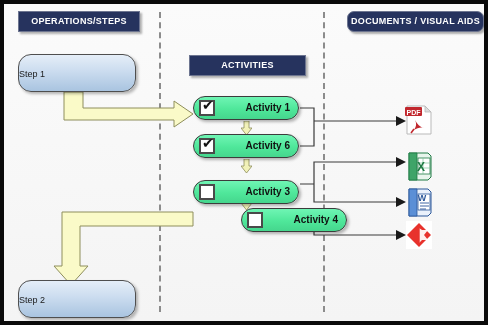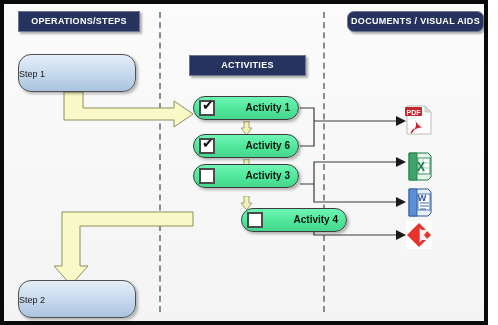--- a/index.html
+++ b/index.html
@@ -107,21 +107,21 @@
     position: absolute;
     left: 1px;
     top: -5px;
     font-size: 14px;
     line-height: 16px;
     color: #111111;
     font-family: "DejaVu Sans", sans-serif;
   }
   #activity-1 { left: 189px; top: 92px; }
   #activity-2 { left: 189px; top: 130px; }
-  #activity-3 { left: 189px; top: 160px; }
+  #activity-3 { left: 189px; top: 176px; }
   #activity-4 { left: 189px; top: 204px; margin-left: 48px; }
 
   
   .vert-arrow {
     position: absolute;
     left: 237px;
     width: 11px;
     height: 14px;
   }
   #vsep-1 { top: 117px; }

